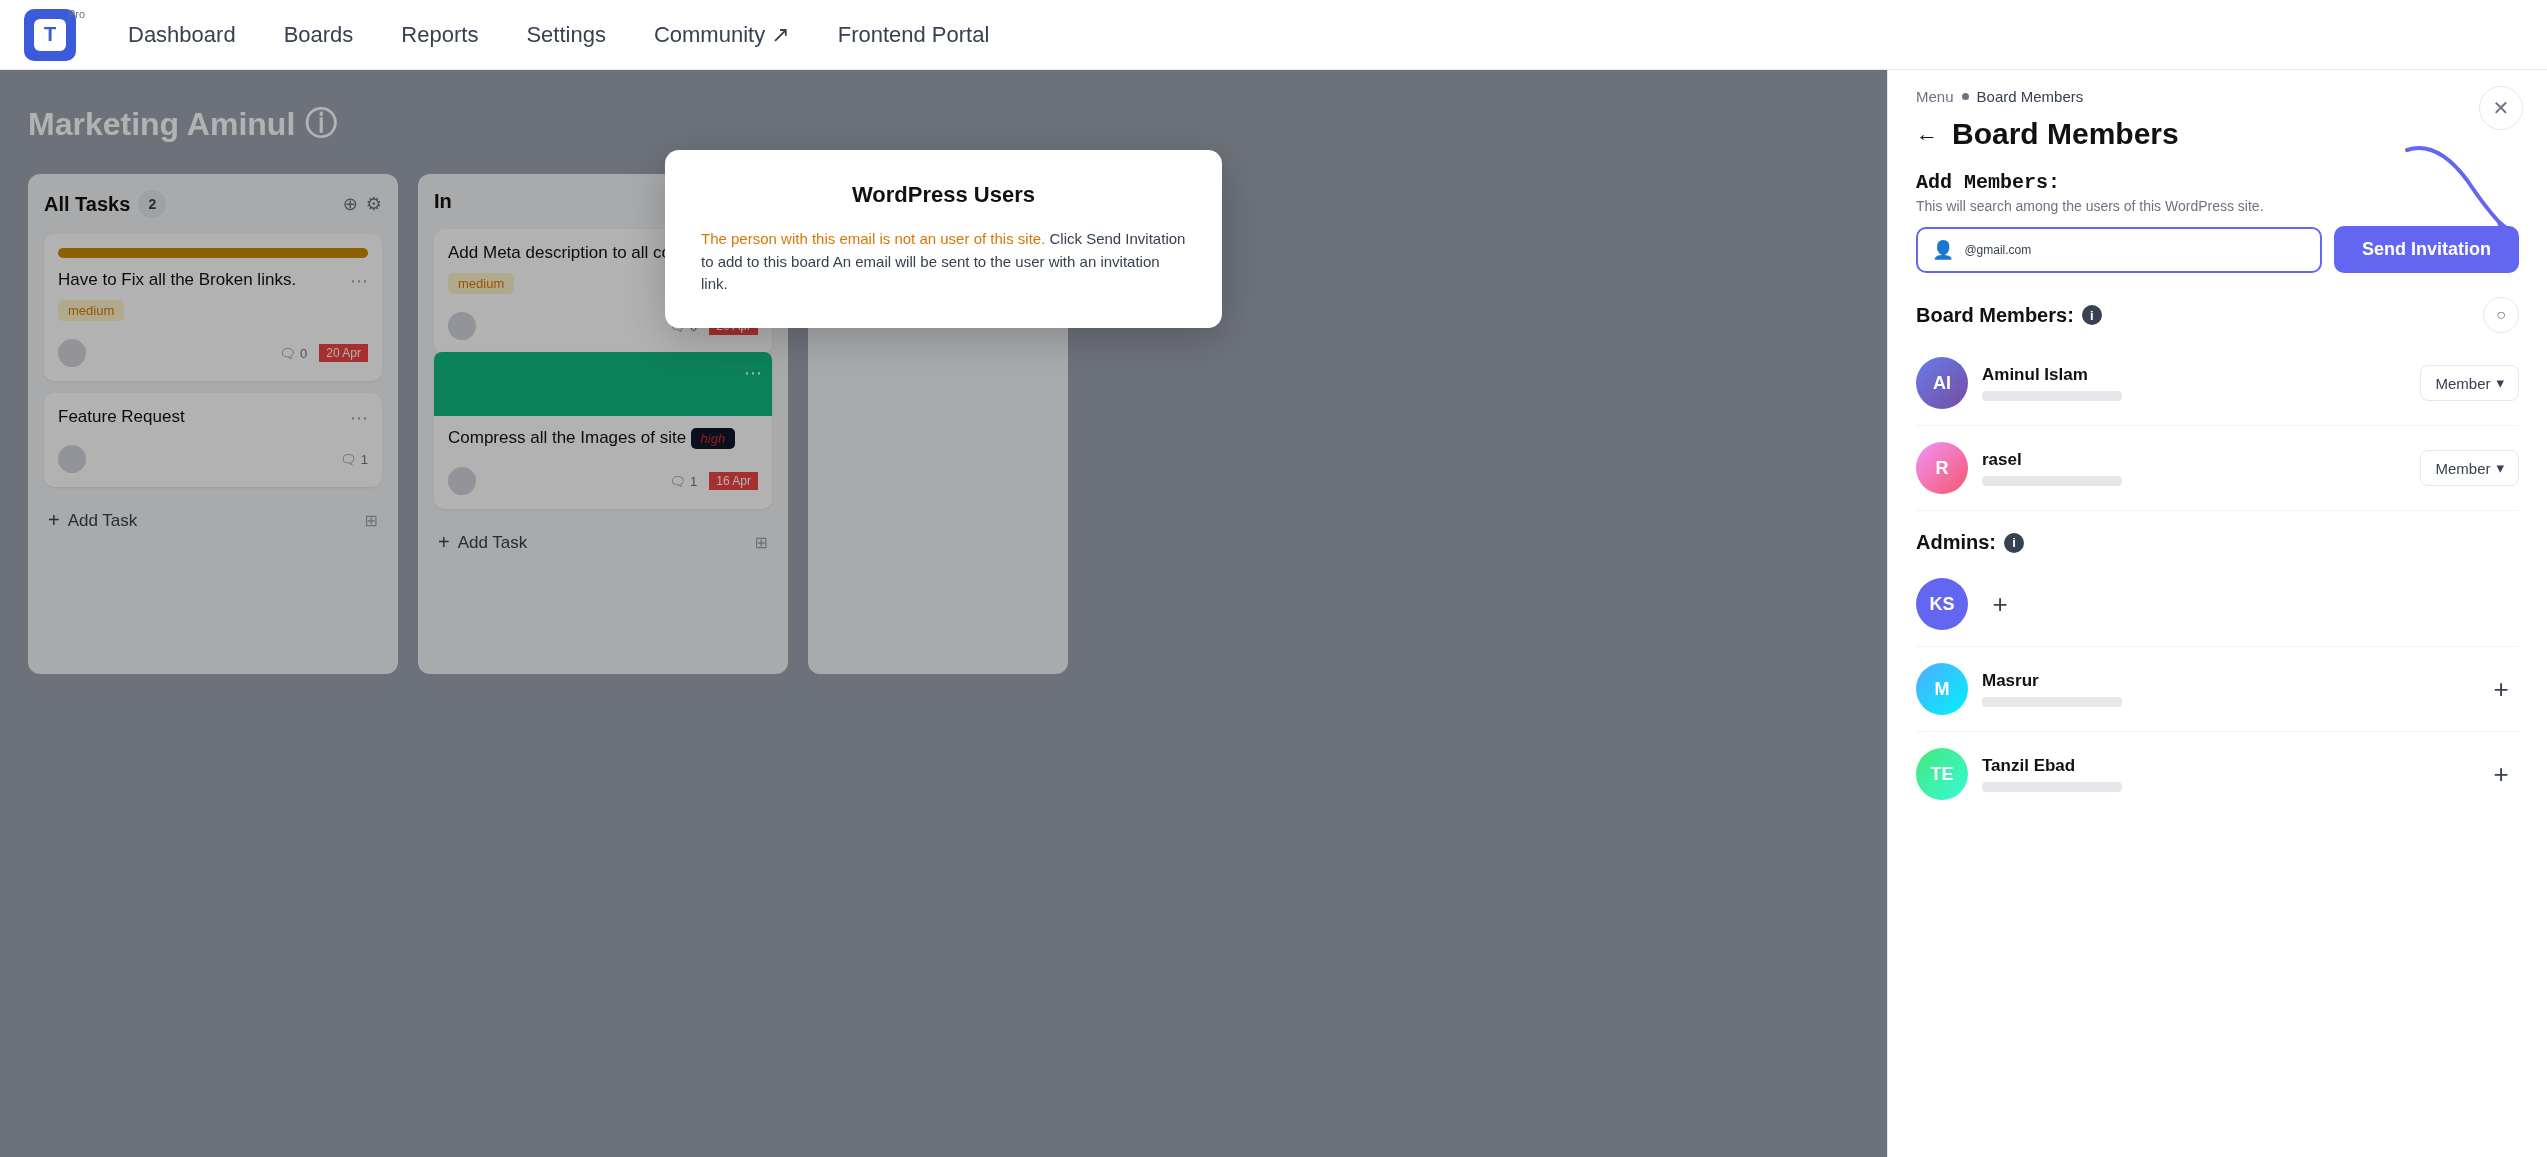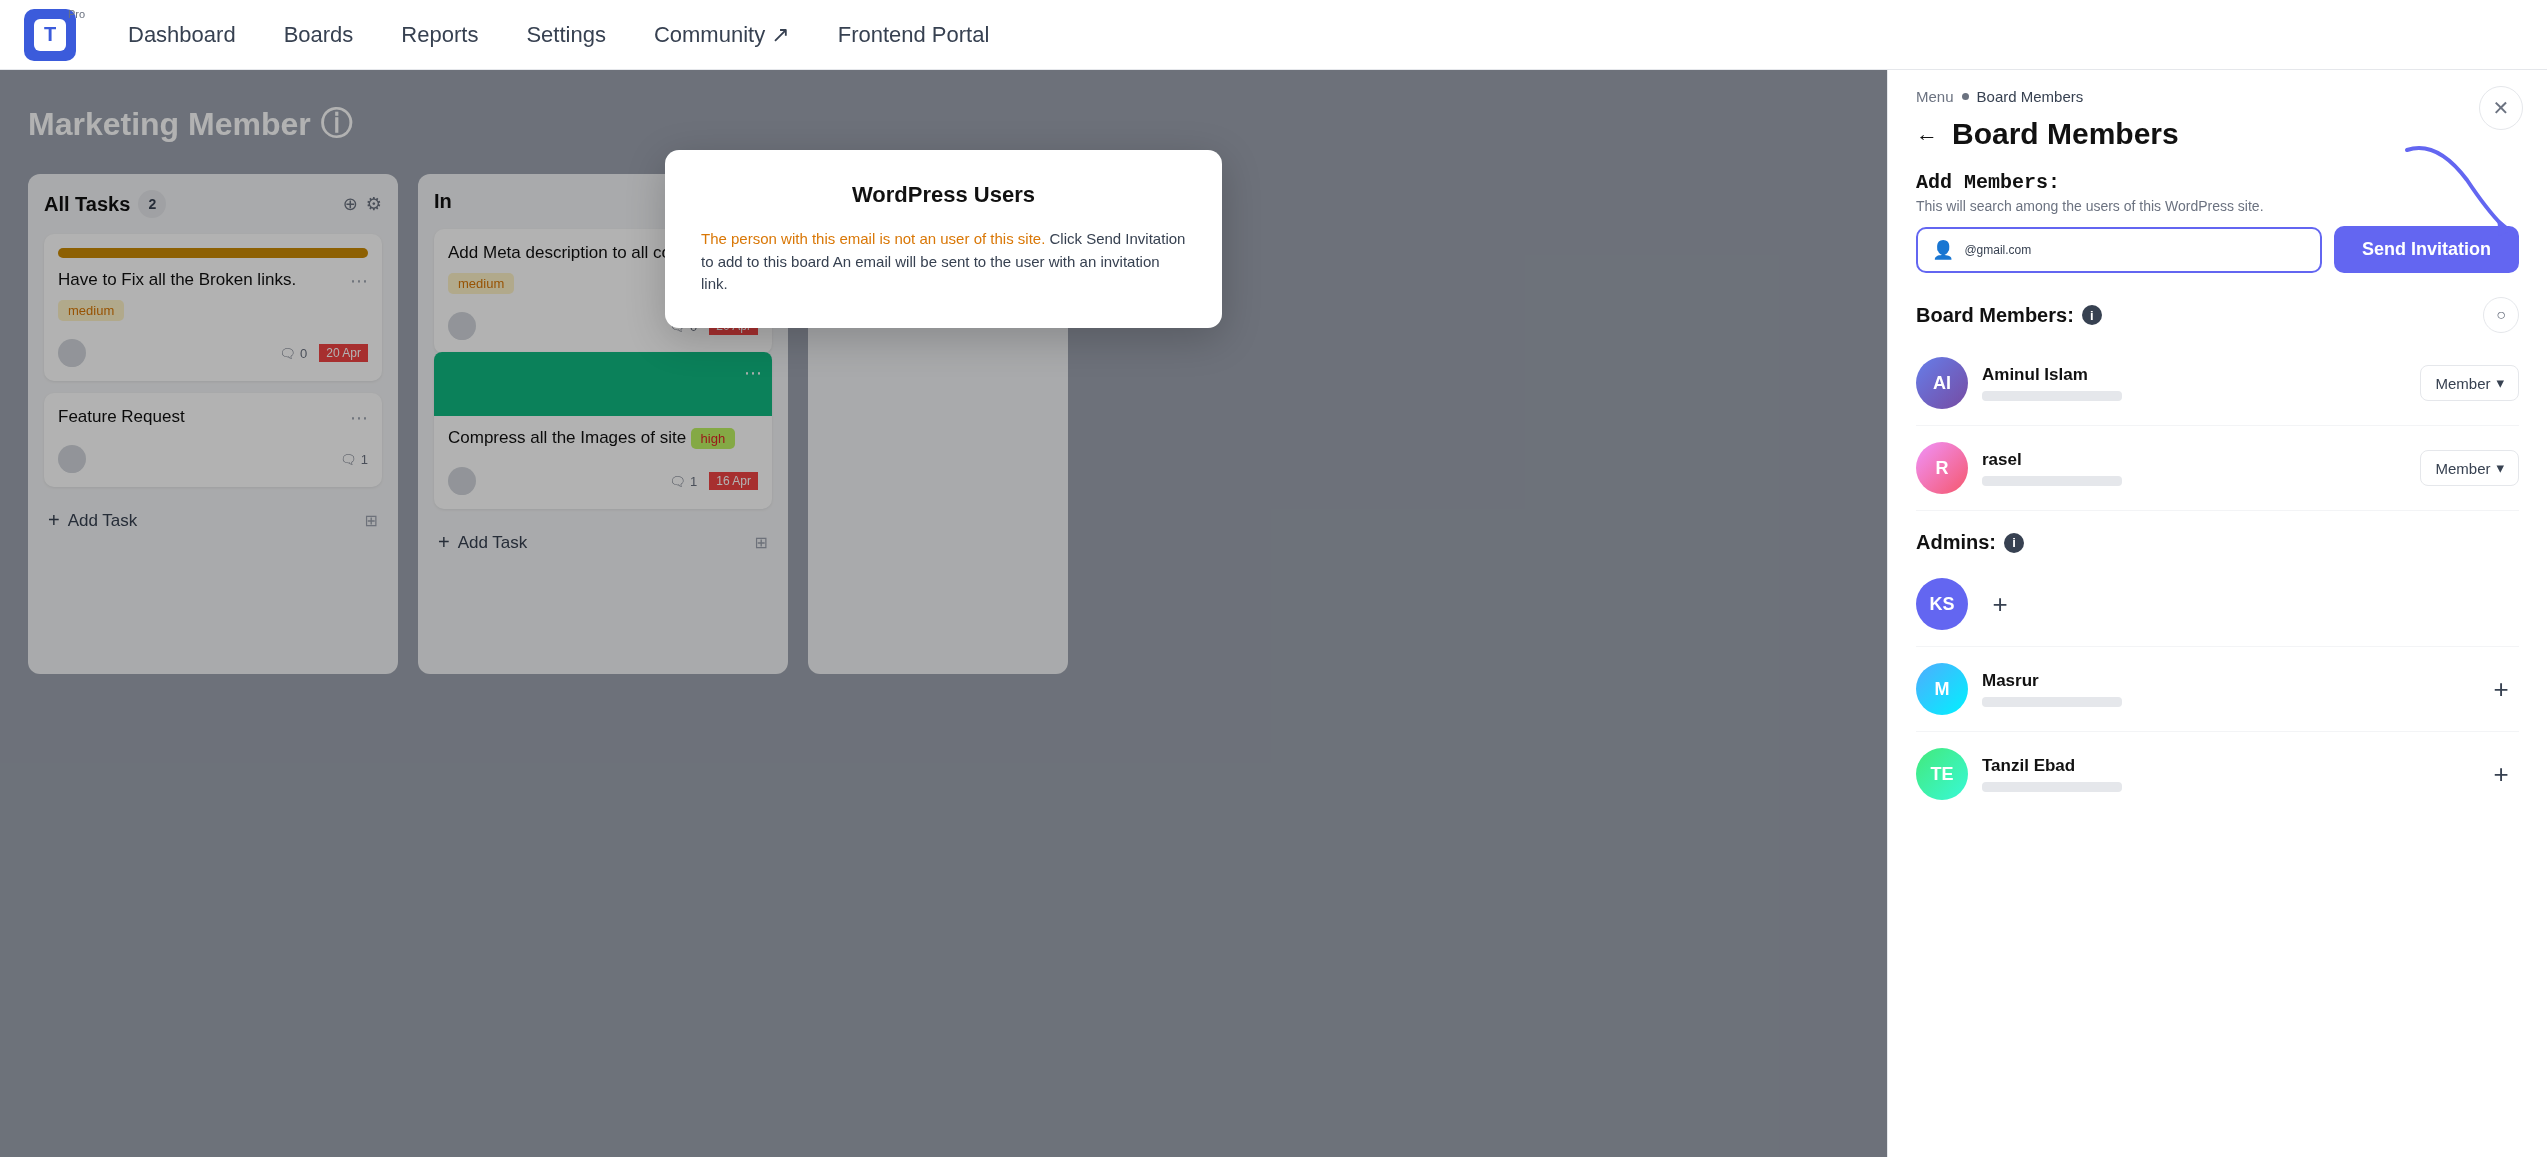--- a/index.html
+++ b/index.html
@@ -126,21 +126,21 @@
     .task-title { font-size: 17px; color: #111; font-weight: 500; margin-bottom: 10px; }
     .task-badge {
       display: inline-block;
       padding: 3px 10px;
       border-radius: 5px;
       font-size: 13px;
       font-weight: 500;
       margin-bottom: 10px;
     }
     .badge-medium { background: #fef3c7; color: #d97706; }
-    .badge-high { background: #bef264; color: #dc2626; }
+    .badge-high { background: #0f172a; color: #dc2626; font-style: italic; }
     .task-footer {
       display: flex; align-items: center; justify-content: space-between;
       margin-top: 8px;
     }
     .task-footer-right { display: flex; align-items: center; gap: 12px; }
     .avatar-sm {
       width: 28px; height: 28px;
       border-radius: 50%;
       background: #d1d5db;
       display: flex; align-items: center; justify-content: center;
@@ -429,21 +429,21 @@
     <div class="nav-item">Settings</div>
     <div class="nav-item">Community ↗</div>
     <div class="nav-item">Frontend Portal</div>
   </div>
 </nav>
 
 <div class="main-area">
 
   <div class="board-bg">
     <div class="board-title">
-      <span>Marketing Member</span>
+      <span>Marketing Aminul</span>
       <span>ⓘ</span>
     </div>
 
     <div class="columns-row">
 
       <div class="board-column">
         <div class="col-header">
           <div class="col-header-left">
             <span class="col-title">All Tasks</span>
             <span class="col-count">2</span>

